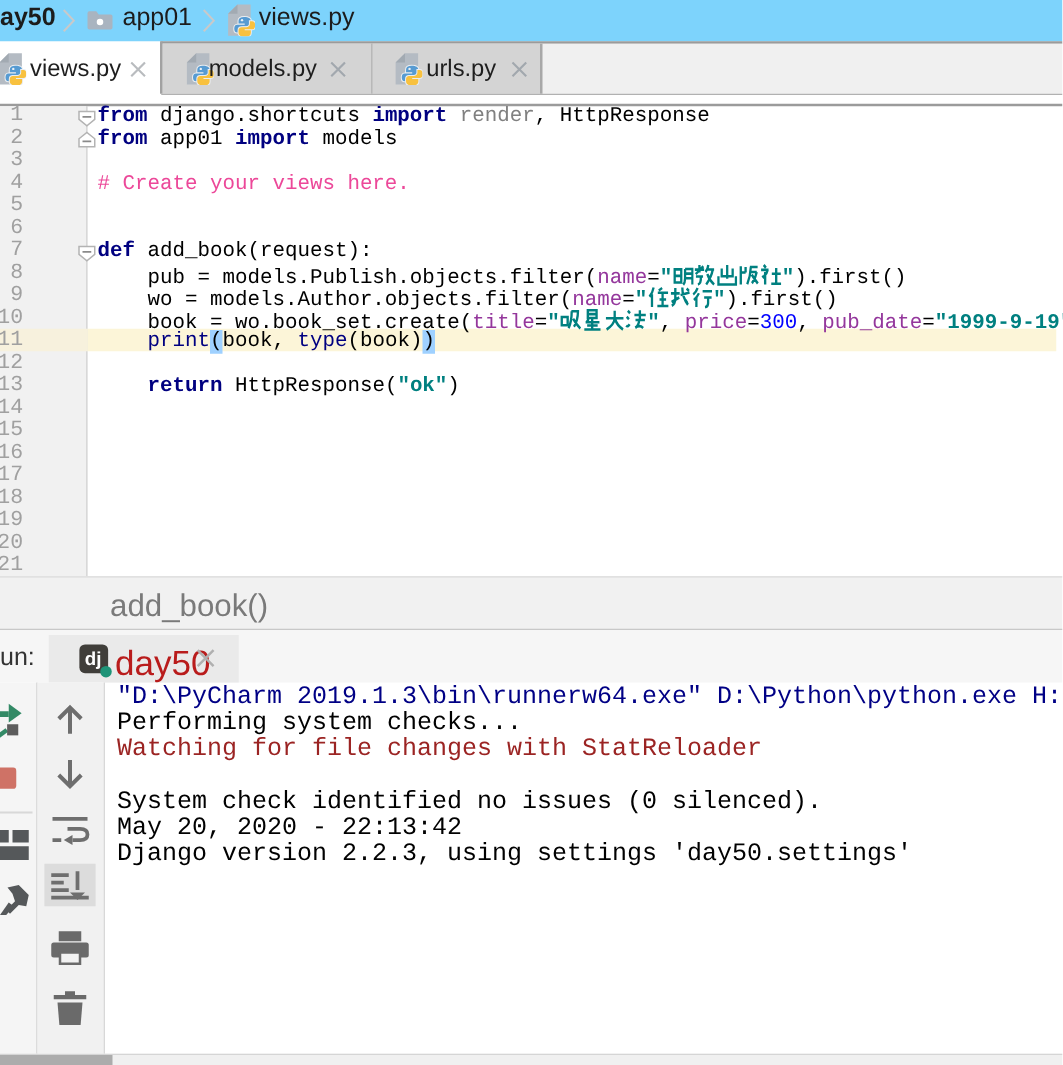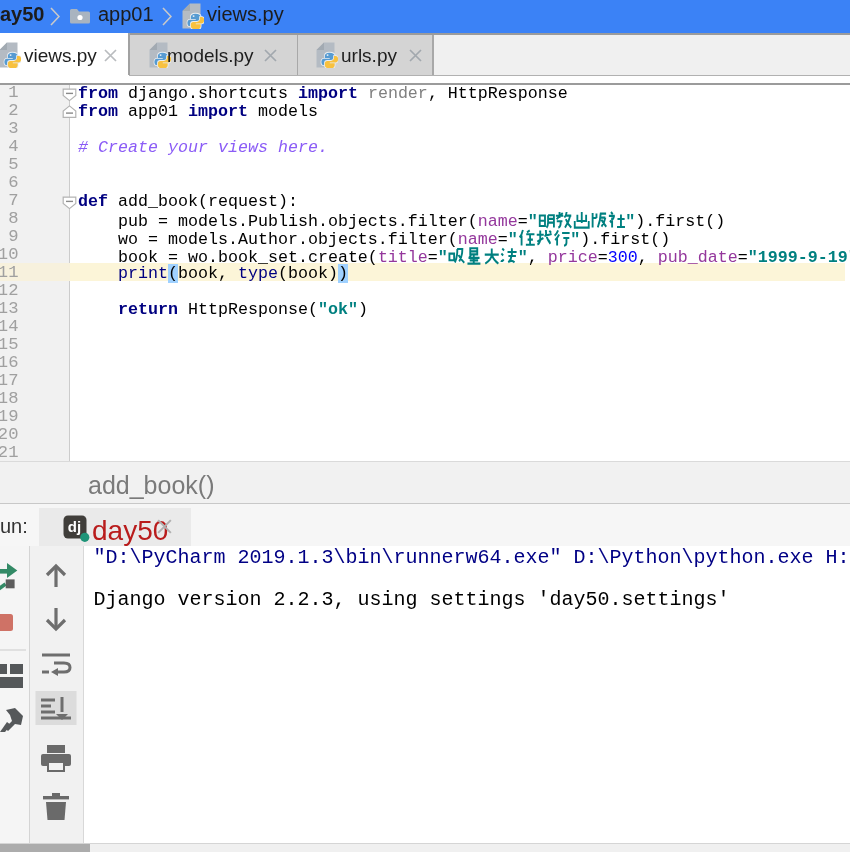--- a/index.html
+++ b/index.html
@@ -1,41 +1,41 @@
 <!DOCTYPE html>
 <html><head><meta charset="utf-8"><style>
 html,body{margin:0;padding:0}
 body{width:850px;height:852px;overflow:hidden;position:relative;background:#fff;
  font-family:"Liberation Sans",sans-serif}
 .abs{position:absolute}
 .mono{font-family:"Liberation Mono",monospace}
 #code div,#console div{white-space:pre}
 
-#crumb{left:0;top:0;width:850px;height:33px;background:#3b82f6;font-size:20px;color:#1c1c1c}
+#crumb{left:0;top:0;width:850px;height:33px;background:#7dd3fc;font-size:20px;color:#1c1c1c}
 #crumb span{position:absolute;top:3px}
 
 #tabtop{left:129px;top:33px;width:721px;height:2px;background:#9b9b9b}
 #tabarea{left:129px;top:35px;width:721px;height:40px;background:#f0f0f0}
 .itab{position:absolute;top:0;height:40px;background:#d4d4d4}
 #tabbot{left:129px;top:75px;width:721px;height:1px;background:#b1b1b1}
 #activR{left:128px;top:33px;width:1.5px;height:42px;background:#a2a2a2}
 #strip2{left:0;top:82.5px;width:850px;height:2px;background:#9b9b9b}
 .tabtxt{position:absolute;font-size:19px;color:#1e1e1e;top:8px}
 
 #gutter{left:0;top:84.5px;width:68.5px;height:376.5px;background:#f1f1f1}
 #gutline{left:68.5px;top:84.5px;width:1.5px;height:376.5px;background:#ccc}
 #caretg{left:0;top:263px;width:70px;height:18px;background:#f7f1dd}
 #caretc{left:70px;top:263px;width:775px;height:18px;background:#fcf5d8}
 #lnums{left:-3px;top:84px;width:21.5px;text-align:right;font-size:17.2px;line-height:18px;color:#a0a0a0}
 #code{left:0;top:84.5px;font-size:16.67px;line-height:18px;color:#000}
 #code div{height:18px;padding-left:78px}
 .kw{color:#000080;font-weight:bold}
 .bi{color:#000080}
 .gr{color:#808080}
-.cm{color:#8b5cf6;font-style:italic}
+.cm{color:#ec4899;}
 .st{color:#008080;font-weight:bold}
 .ka{color:#94379c}
 .nm{color:#0000ff}
 .ph{background:#9fd1ff}
 svg.zh{display:inline-block;vertical-align:-3px}
 
 #abbar{left:0;top:461px;width:850px;height:41px;background:#f1f1f1;border-top:1px solid #dadada;border-bottom:1.5px solid #c8c8c8}
 #runrow{left:0;top:503.5px;width:850px;height:42.5px;background:#f6f6f6}
 #runtab{left:39px;top:4px;width:151.5px;height:38.5px;background:#eaeaea;position:absolute}
 
@@ -210,21 +210,25 @@
   <span class="abs" style="left:92px;top:11px;font-size:28px;color:#b91c1c">day50</span>
   <svg class="abs" style="left:157px;top:15px;stroke:#b0b0b0" width="15" height="15" viewBox="0 0 13 13">
       <use href="#xmk"></use>
     </svg>
 </div>
 
 <div class="abs" id="conl1"></div>
 <div class="abs" id="conl2"></div>
 <div class="abs mono" id="console">
 <div class="c1">"D:\PyCharm 2019.1.3\bin\runnerw64.exe" D:\Python\python.exe H:\python_old\day50\manage.py</div>
+<div>Performing system checks...</div>
+<div class="c3">Watching for file changes with StatReloader</div>
 <div>&nbsp;</div>
+<div>System check identified no issues (0 silenced).</div>
+<div>May 20, 2020 - 22:13:42</div>
 <div>Django version 2.2.3, using settings 'day50.settings'</div>
 </div>
 
 <svg class="abs" style="left:0;top:546px" width="28" height="297" viewBox="0 0 28 297">
   <rect x="-4" y="23" width="11" height="4.6" fill="#338a66"></rect>
   <polygon points="7,17 17.3,24.5 7,32" fill="#338a66"></polygon>
   <path d="M-2 43.5 L5.5 38" stroke="#338a66" stroke-width="3.6" fill="none"></path>
   <rect x="5.7" y="33.4" width="8.9" height="8.9" fill="#5d5d5d"></rect>
   <rect x="-9" y="68" width="22" height="17" rx="2.5" fill="#cf7266"></rect>
   <line x1="-2" y1="104" x2="26" y2="104" stroke="#d8d8d8" stroke-width="1.5"></line>

